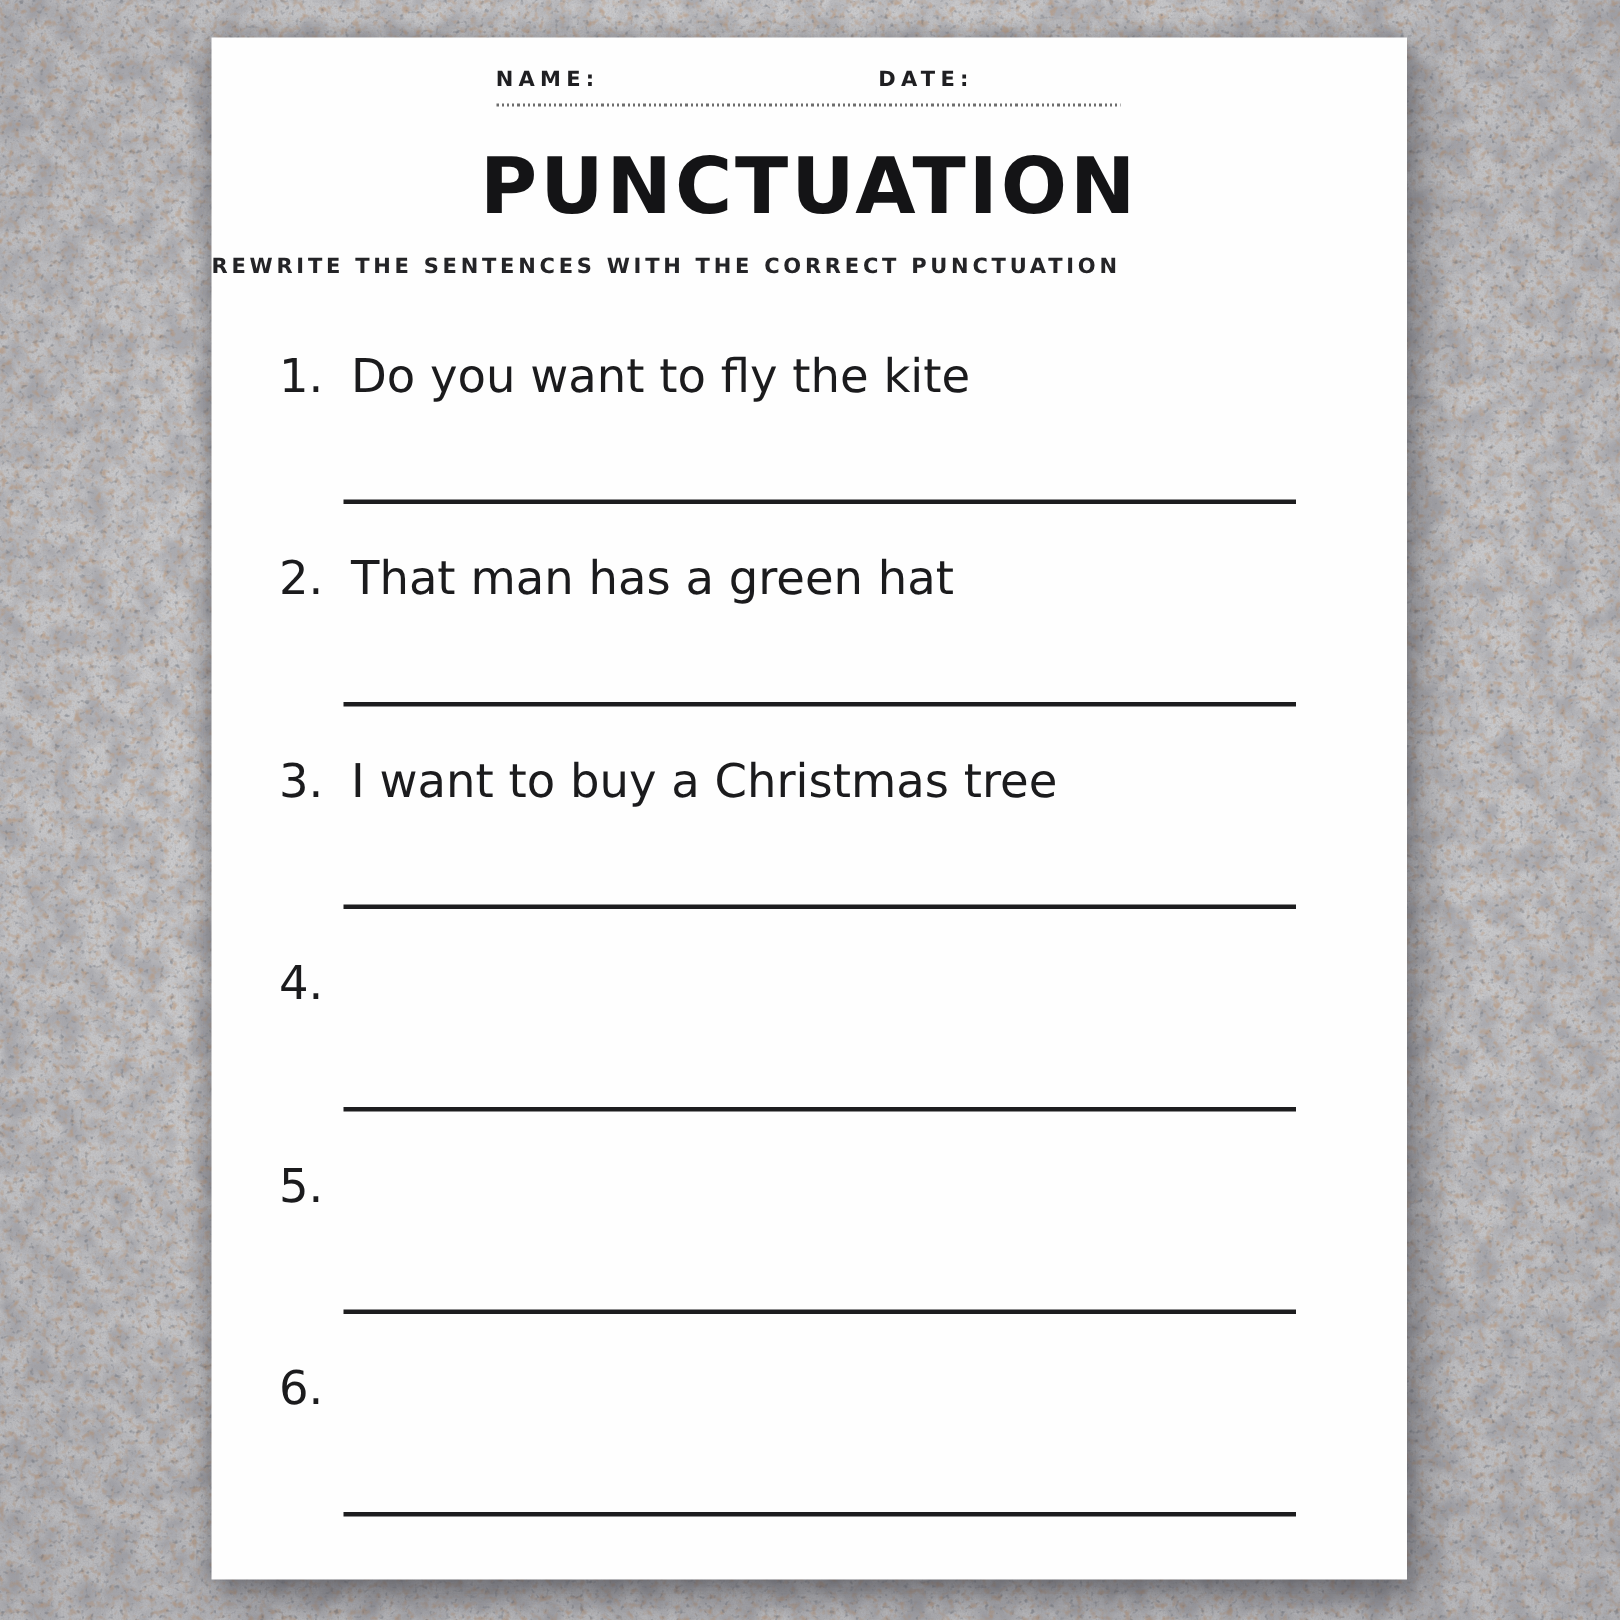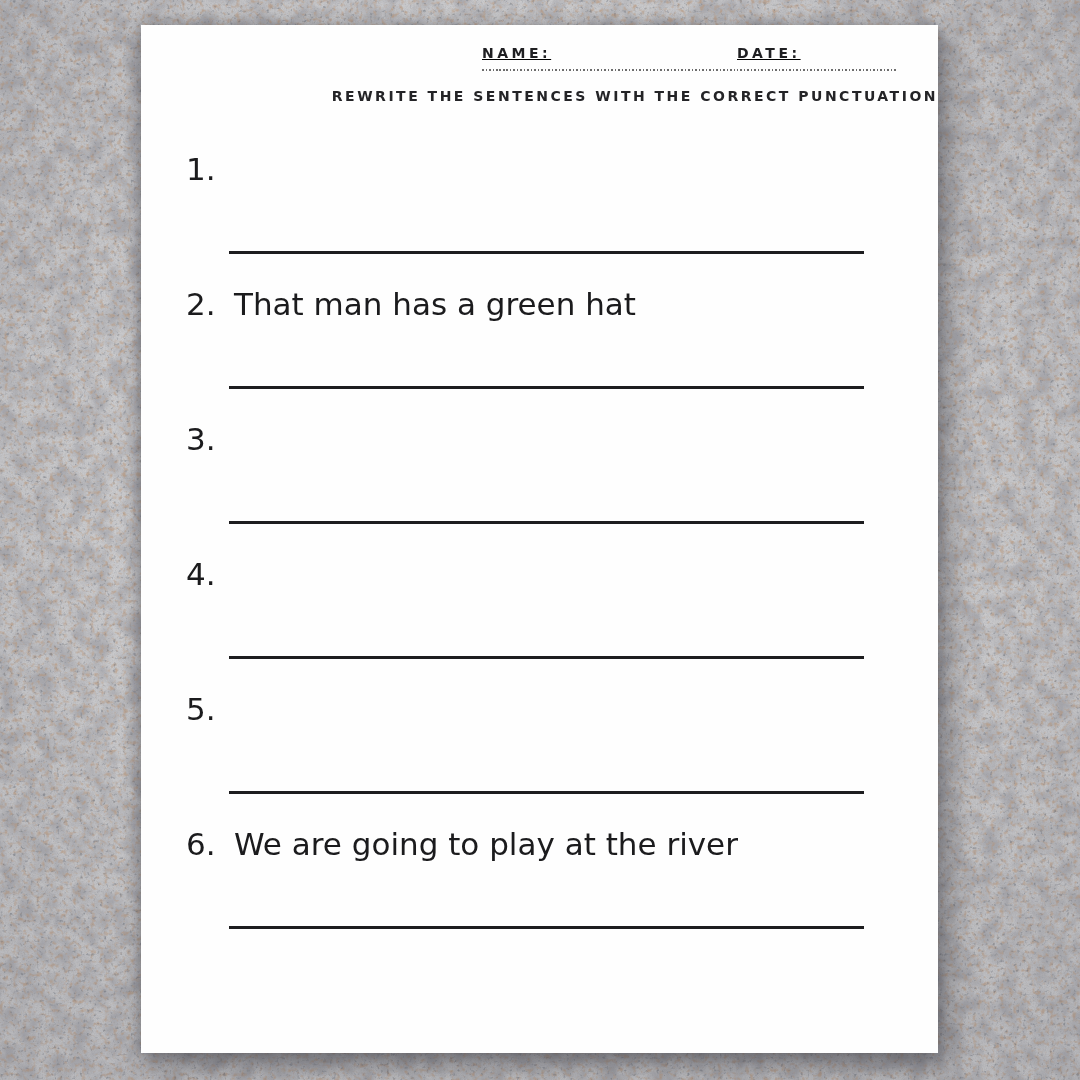--- a/index.html
+++ b/index.html
@@ -34,23 +34,22 @@
     width: 797px;
     height: 1028px;
     background: #fefefe;
     box-shadow:
       14px 16px 26px rgba(68,68,76,0.42),
       0 6px 14px rgba(68,68,76,0.35),
       -5px -3px 12px rgba(68,68,76,0.20);
   }
   .header-row {
     display: flex;
-    justify-content: flex-end;
+    justify-content: center;
     margin: 20px 40px 0 38px;
-    text-decoration: underline;
   }
   .field-label {
     display: block;
     font-size: 14px;
     font-weight: bold;
     letter-spacing: 3.5px;
     color: #1f1f22;
     line-height: 16px;
   }
   .field-line {
@@ -69,23 +68,22 @@
     letter-spacing: 2px;
     text-align: center;
     color: #141416;
   }
   .subtitle {
     margin-top: 16px;
     font-size: 14px;
     line-height: 18px;
     font-weight: bold;
     letter-spacing: 2.5px;
-    text-align: right;
+    text-align: left;
     color: #242427;
-    padding-left: 32px;
   }
   .exercises {
     list-style: none;
     margin: 44px 0 0 45px;
     padding: 0;
   }
   .exercise { margin: 0; }
   .sentence-row {
     display: flex;
     font-size: 31px;
@@ -158,42 +156,45 @@
       <div class="name-field">
         <span class="field-label">NAME:</span>
         <span class="field-line"></span>
       </div>
       <div class="date-field">
         <span class="field-label">DATE:</span>
         <span class="field-line"></span>
       </div>
     </div>
 
+    <h1 class="title">PUNCTUATION</h1>
 
     <div class="subtitle">REWRITE THE SENTENCES WITH THE CORRECT PUNCTUATION</div>
 
     <ol class="exercises" id="exercise-list">
   <li class="exercise">
     <div class="sentence-row">
       <span class="num">1.</span>
+      <span class="sentence">Do you want to fly the kite</span>
     </div>
     <div class="answer-line"></div>
   </li>
 
   <li class="exercise">
     <div class="sentence-row">
       <span class="num">2.</span>
       <span class="sentence">That man has a green hat</span>
     </div>
     <div class="answer-line"></div>
   </li>
 
   <li class="exercise">
     <div class="sentence-row">
       <span class="num">3.</span>
+      <span class="sentence">I want to buy a Christmas tree</span>
     </div>
     <div class="answer-line"></div>
   </li>
 
   <li class="exercise">
     <div class="sentence-row">
       <span class="num">4.</span>
     </div>
     <div class="answer-line"></div>
   </li>
@@ -201,20 +202,19 @@
   <li class="exercise">
     <div class="sentence-row">
       <span class="num">5.</span>
     </div>
     <div class="answer-line"></div>
   </li>
 
   <li class="exercise">
     <div class="sentence-row">
       <span class="num">6.</span>
-      <span class="sentence">We are going to play at the river</span>
     </div>
     <div class="answer-line"></div>
   </li>
 </ol>
 
   </div>
 </div>
 
 </body></html>

